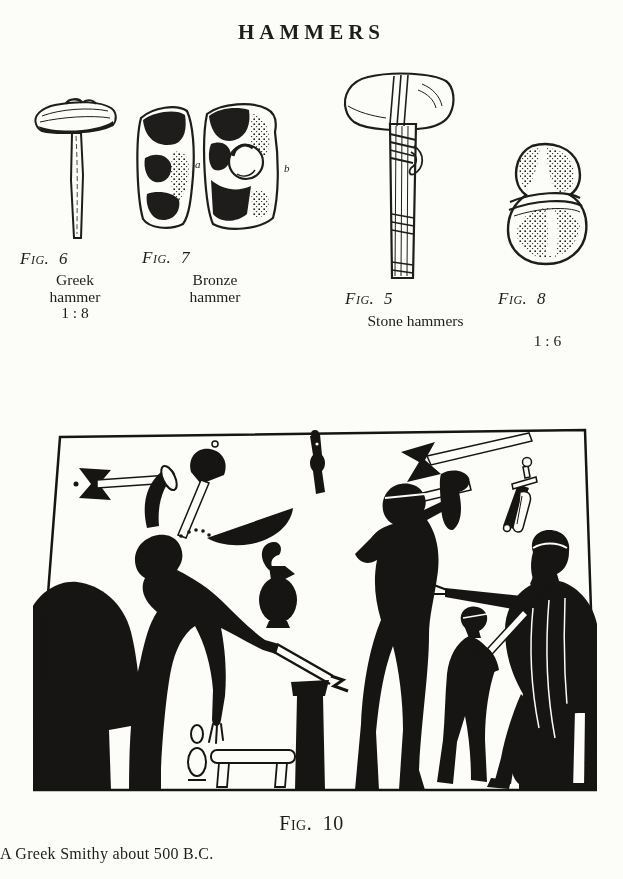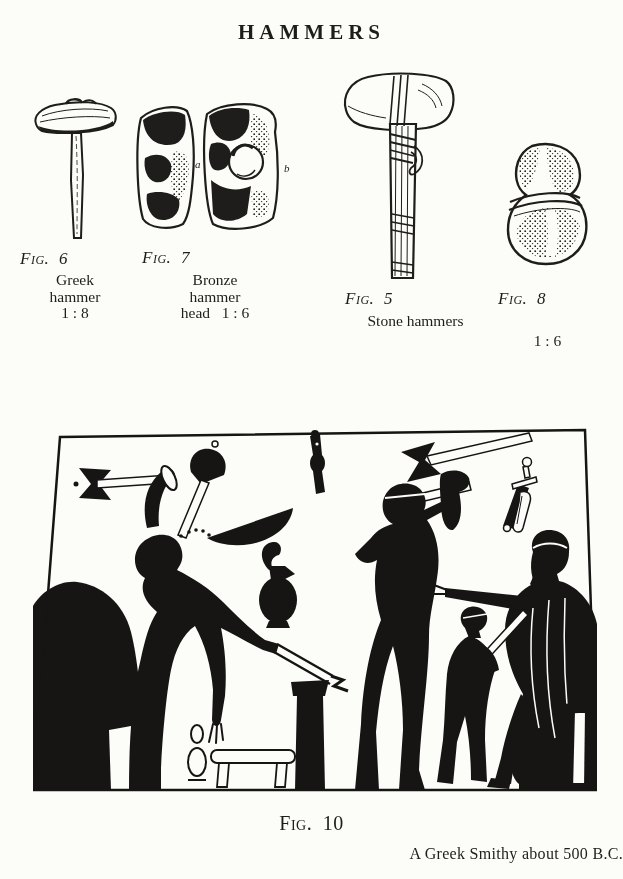--- a/index.html
+++ b/index.html
@@ -39,21 +39,21 @@
   .view-letter{
     position:absolute;
     font-size:11px;font-style:italic;
     color:#1e1d1b;
   }
   .bottom-label{
     position:absolute;left:0;right:0;text-align:center;
     font-size:20px;font-variant:small-caps;word-spacing:5px;letter-spacing:0.5px;
   }
   .bottom-caption{
-    position:absolute;left:0;right:0;text-align:right;
+    position:absolute;left:0;right:0;text-align:left;
     font-size:16px;letter-spacing:0.3px;
   }
 </style>
 </head>
 <body>
 
 <div class="page">
 
   <div class="page-title">HAMMERS</div>
 
@@ -145,21 +145,20 @@
 
   <div class="fig-caption" style="left:14px;top:272px;width:122px;">
     <span class="caption-line">Greek</span>
     <span class="caption-line">hammer</span>
     <span class="caption-line">1 : 8</span>
   </div>
 
   <div class="fig-caption" style="left:140px;top:272px;width:150px;">
     <span class="caption-line">Bronze</span>
     <span class="caption-line">hammer</span>
-    <span class="caption-line">head   1 : 6</span>
   </div>
 
   <div class="fig-label" style="left:345px;top:289px;width:120px;">Fig. 5</div>
   <div class="fig-label" style="left:498px;top:289px;width:100px;">Fig. 8</div>
 
   <div class="fig-caption" style="left:338px;top:313px;width:155px;">Stone hammers</div>
   <div class="fig-caption" style="left:505px;top:333px;width:85px;">1 : 6</div>
 
   <div class="illo" style="left:33px;top:428px;">
     <svg width="564" height="364" viewBox="0 0 564 364">

